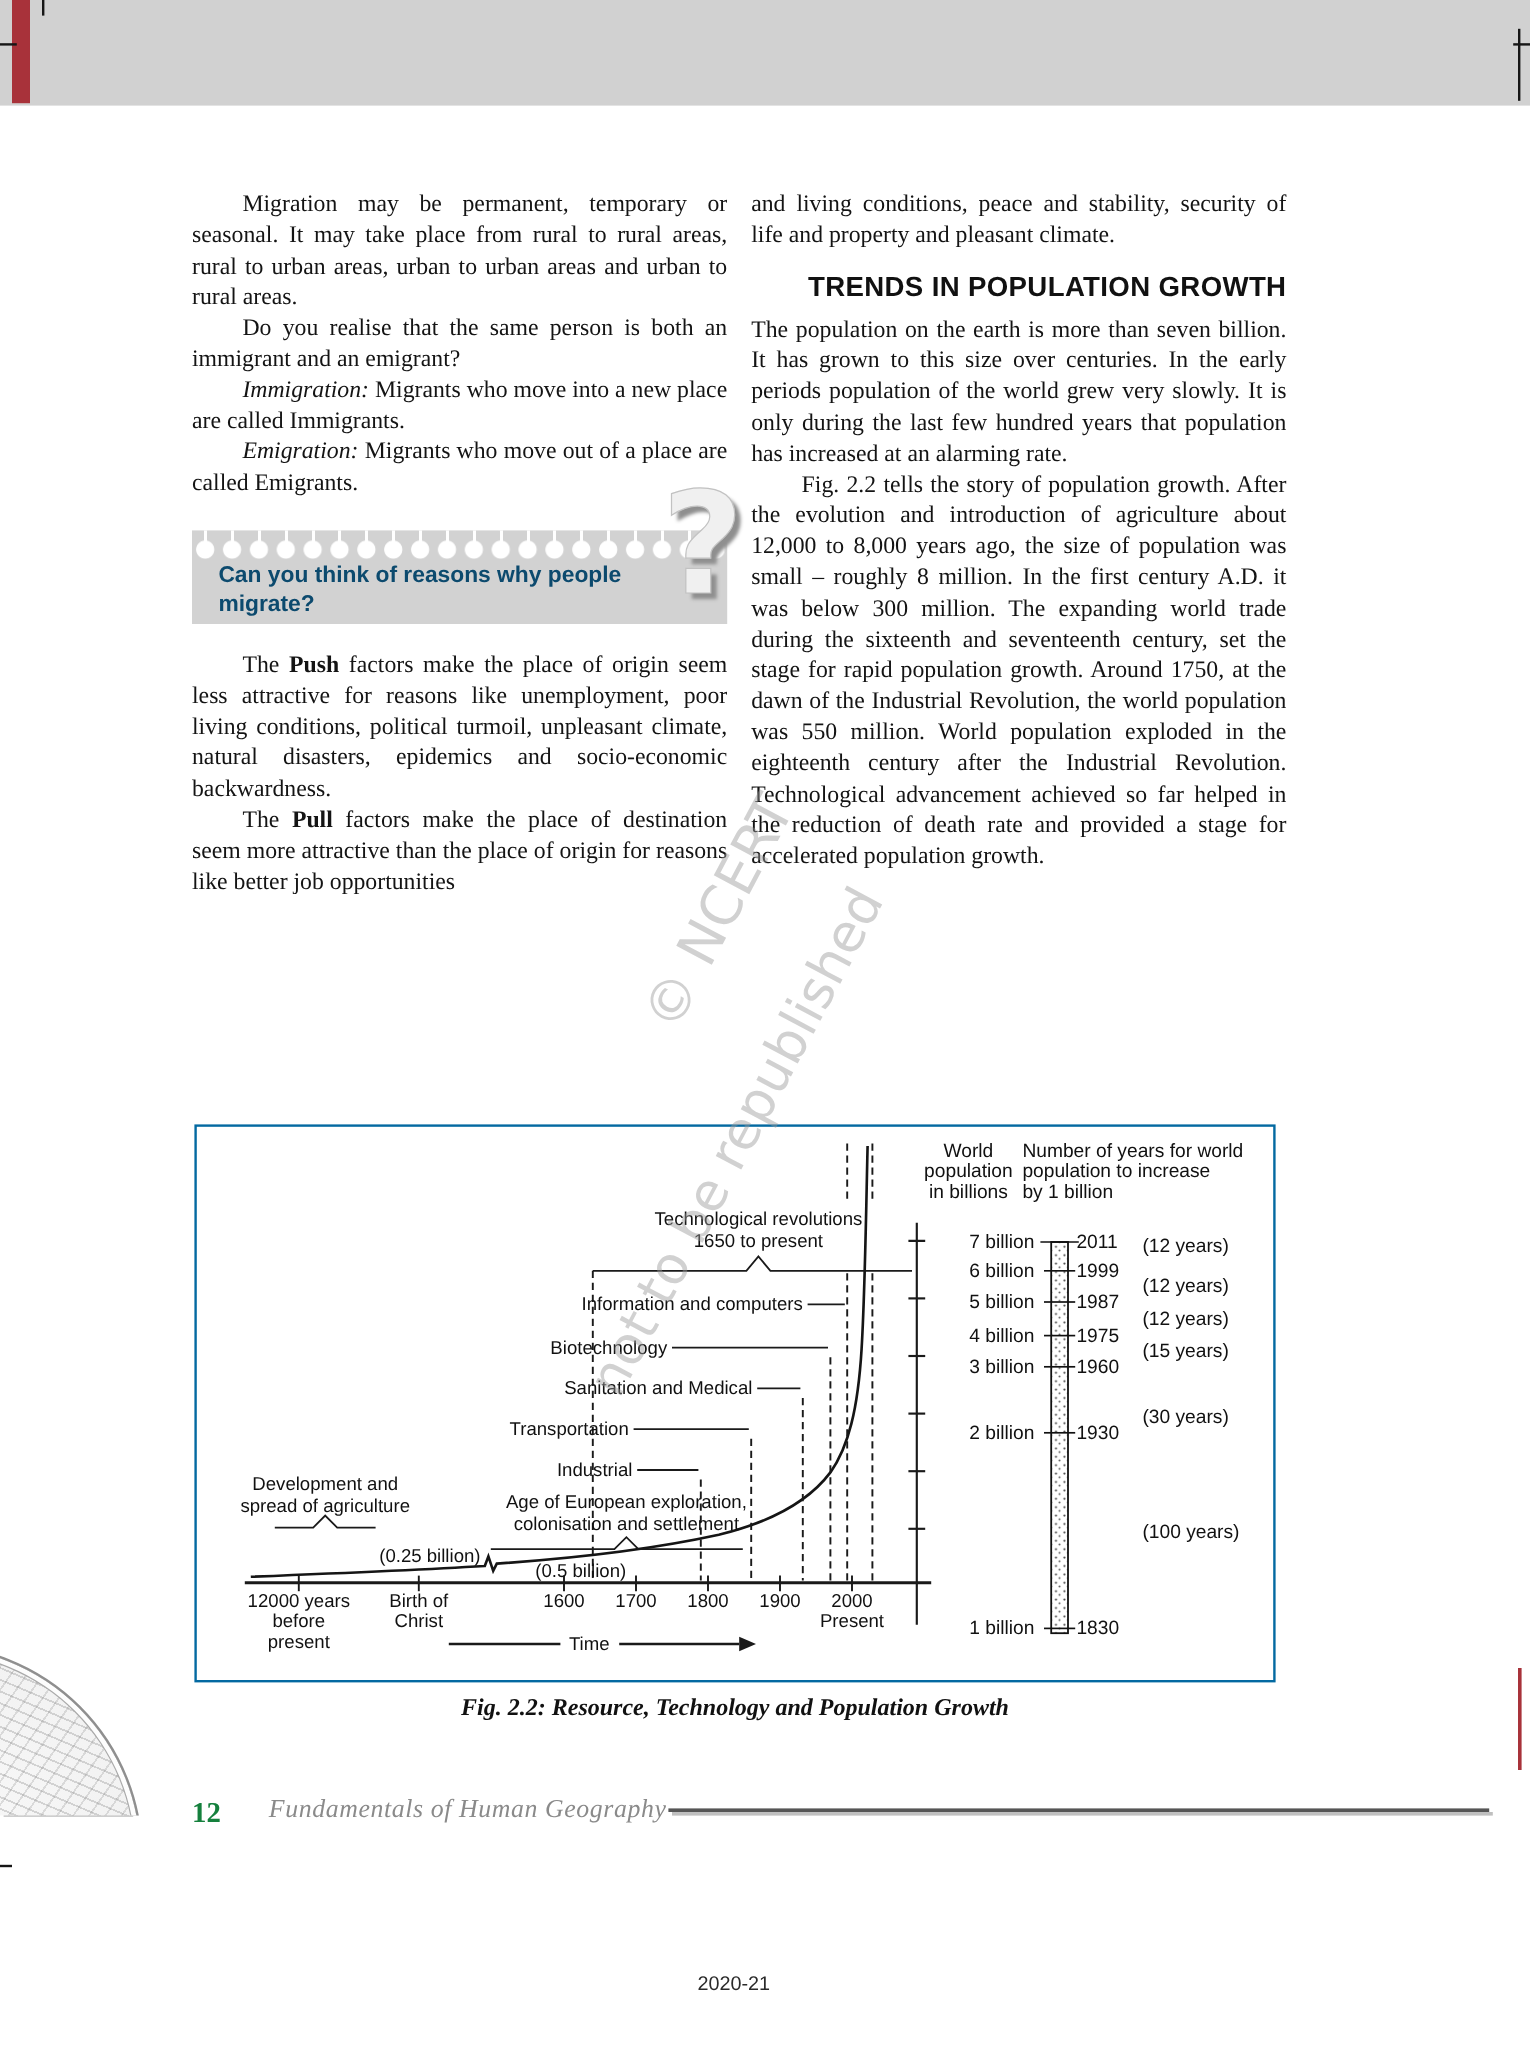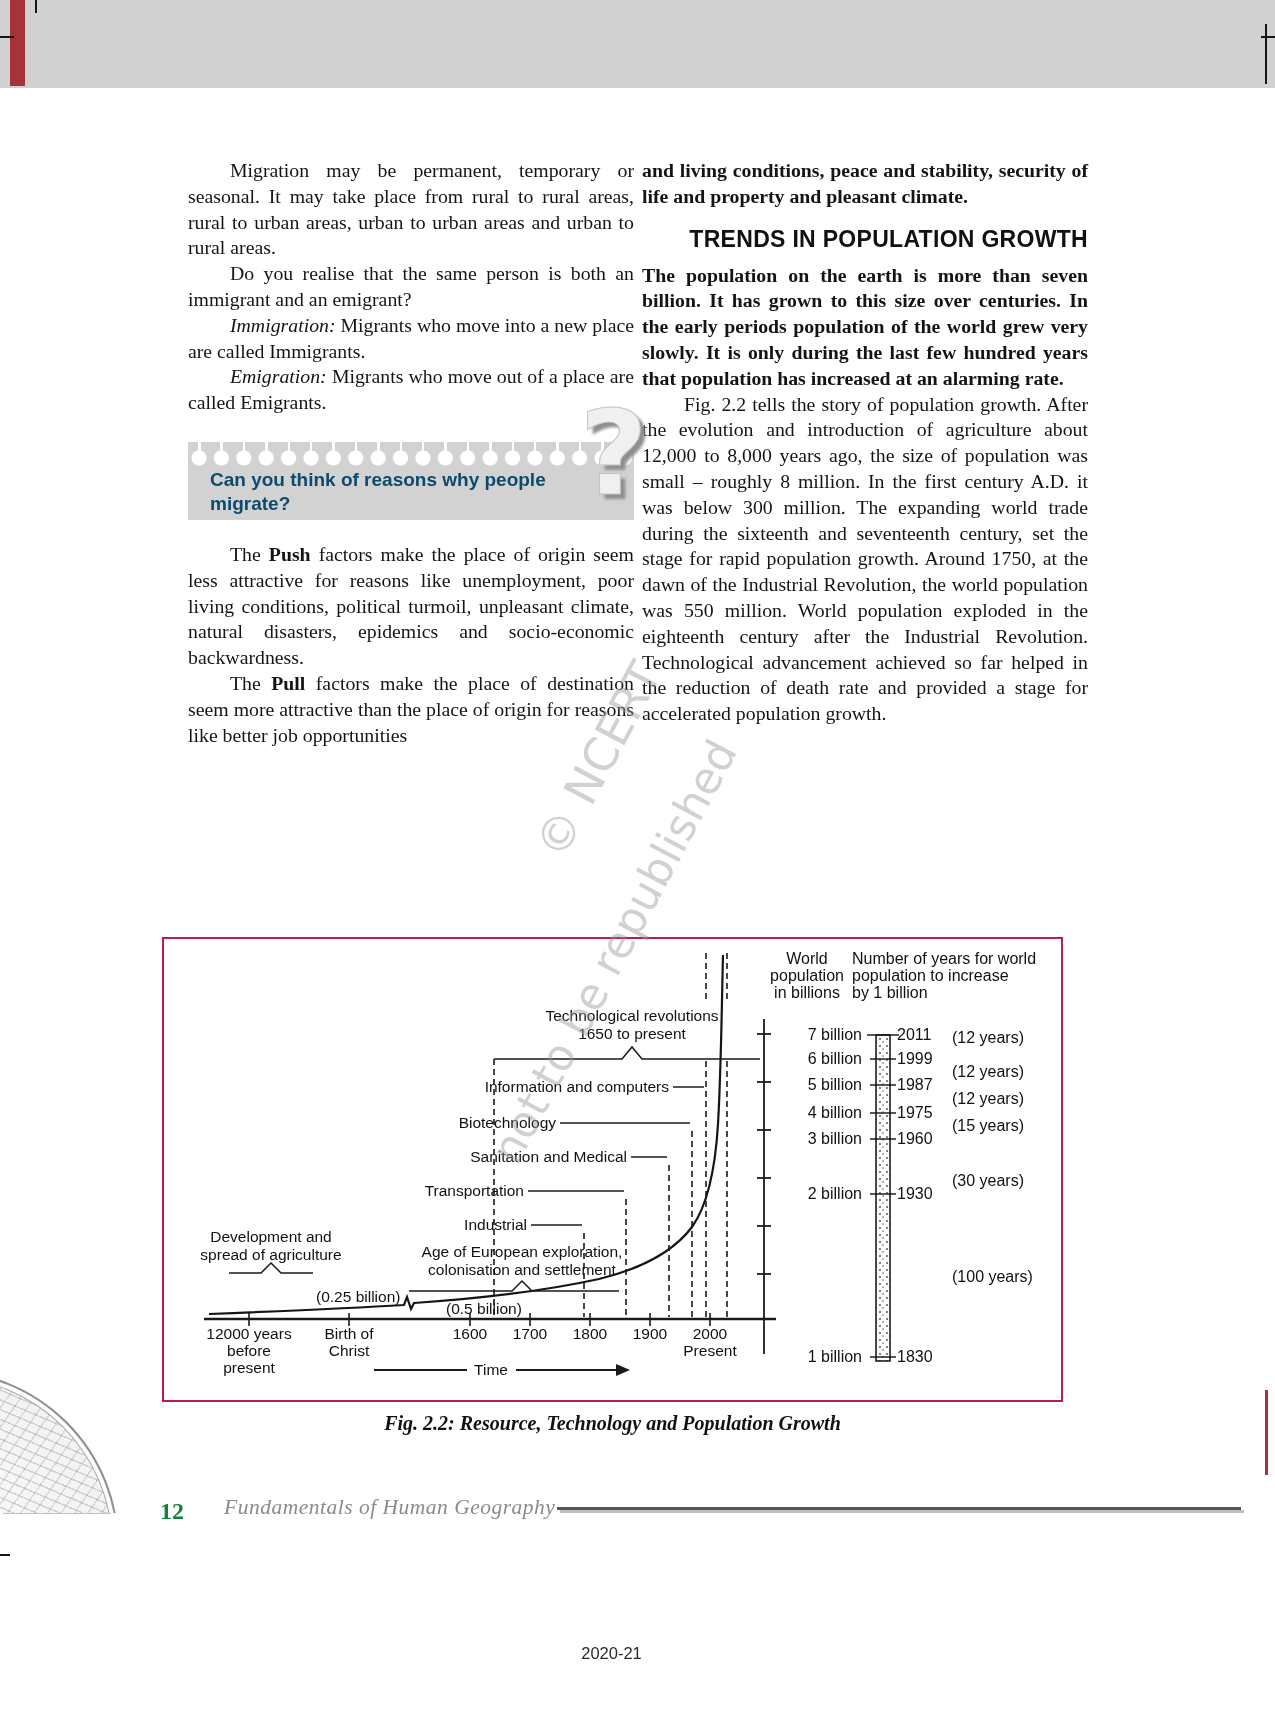--- a/index.html
+++ b/index.html
@@ -3,45 +3,45 @@
 <meta charset="utf-8">
 <style>
   html,body{margin:0;padding:0;background:#ffffff;}
   .page{position:relative;width:1275px;height:1709px;background:#ffffff;overflow:hidden;
         font-family:"Liberation Serif", serif;color:#141414;}
   .grayband{position:absolute;left:0;top:0;width:1275px;height:88px;background:#d1d1d1;}
   .redtab{position:absolute;left:10px;top:0;width:15px;height:86px;background:#a8323a;}
   .mark{position:absolute;background:#161616;}
   .redmark{position:absolute;background:#a8323a;}
 
-  .columns{position:absolute;left:160px;top:158px;width:912px;display:flex;gap:8px;margin-left:28px;}
+  .columns{position:absolute;left:160px;top:158px;width:912px;display:flex;gap:20px;}
   .col{width:446px;}
   .col p{margin:0;text-align:justify;font-size:19.8px;line-height:25.8px;text-indent:42px;}
-  .col p.noindent{text-indent:0;font-weight:bold;}
+  .col p.noindent{text-indent:0;}
   .lead-italic{font-style:italic;}
   .bold{font-weight:bold;}
   .sec-heading{font-family:"Liberation Sans", sans-serif;font-weight:bold;font-size:23px;
                letter-spacing:.3px;margin:16px 0 10px 0;text-indent:0;color:#111;text-align:right;}
 
   .qbox{position:relative;margin:26px 0 22px 0;height:78px;background:#d2d2d2;}
   .scallops{position:absolute;left:0;top:0;right:0;height:24px;
     background:
       radial-gradient(circle 8px at 11px 16px, #fff 0 7.2px, rgba(255,255,255,0) 7.9px) 0 0/22.4px 24px repeat-x,
       repeating-linear-gradient(90deg, rgba(255,255,255,0) 0 10px, #fff 10px 12.5px, rgba(255,255,255,0) 12.5px 22.4px) 0 0/100% 11px no-repeat;}
   .qtext{position:absolute;left:22px;top:26px;width:360px;font-family:"Liberation Sans", sans-serif;
          font-weight:bold;font-size:19px;line-height:24px;color:#0c4a6e;}
   .qmark{position:absolute;right:-14px;top:-48px;font-family:"DejaVu Sans", sans-serif;font-weight:bold;
          font-size:118px;line-height:1;color:#f0f0f0;text-shadow:5px 5px 3px #8f8f8f;-webkit-text-stroke:1px #c2c2c2;z-index:2;}
 
   .wm{position:absolute;font-family:"DejaVu Sans", sans-serif;color:#9a9a9a;opacity:.45;
       white-space:nowrap;transform:rotate(-62deg);z-index:3;pointer-events:none;}
   .wm1{left:492px;top:733px;font-size:46px;}
   .wm2{left:378px;top:926px;font-size:44px;}
 
-  .figurebox{position:absolute;left:162px;top:937px;width:897px;height:461px;border:2px solid #be185d;background:#fff;}
+  .figurebox{position:absolute;left:162px;top:937px;width:897px;height:461px;border:2px solid #0369a1;background:#fff;}
   .figsvg text{font-family:"Liberation Sans", sans-serif;fill:#111;}
   .f16{font-size:16px;}
   .f15{font-size:15.5px;}
   .caption{position:absolute;left:162px;top:1412px;width:901px;text-align:center;
            font-style:italic;font-weight:bold;font-size:20px;color:#111;}
 
   .globe-clip{position:absolute;left:0;top:1370px;width:142px;height:143px;overflow:hidden;}
   .globe{position:absolute;left:-235px;top:0;width:350px;height:350px;border-radius:50%;
          border:2px solid #8f8f8f;
          box-shadow:inset 0 0 0 4px #fdfdfd, inset 0 0 0 5px #aaaaaa;

